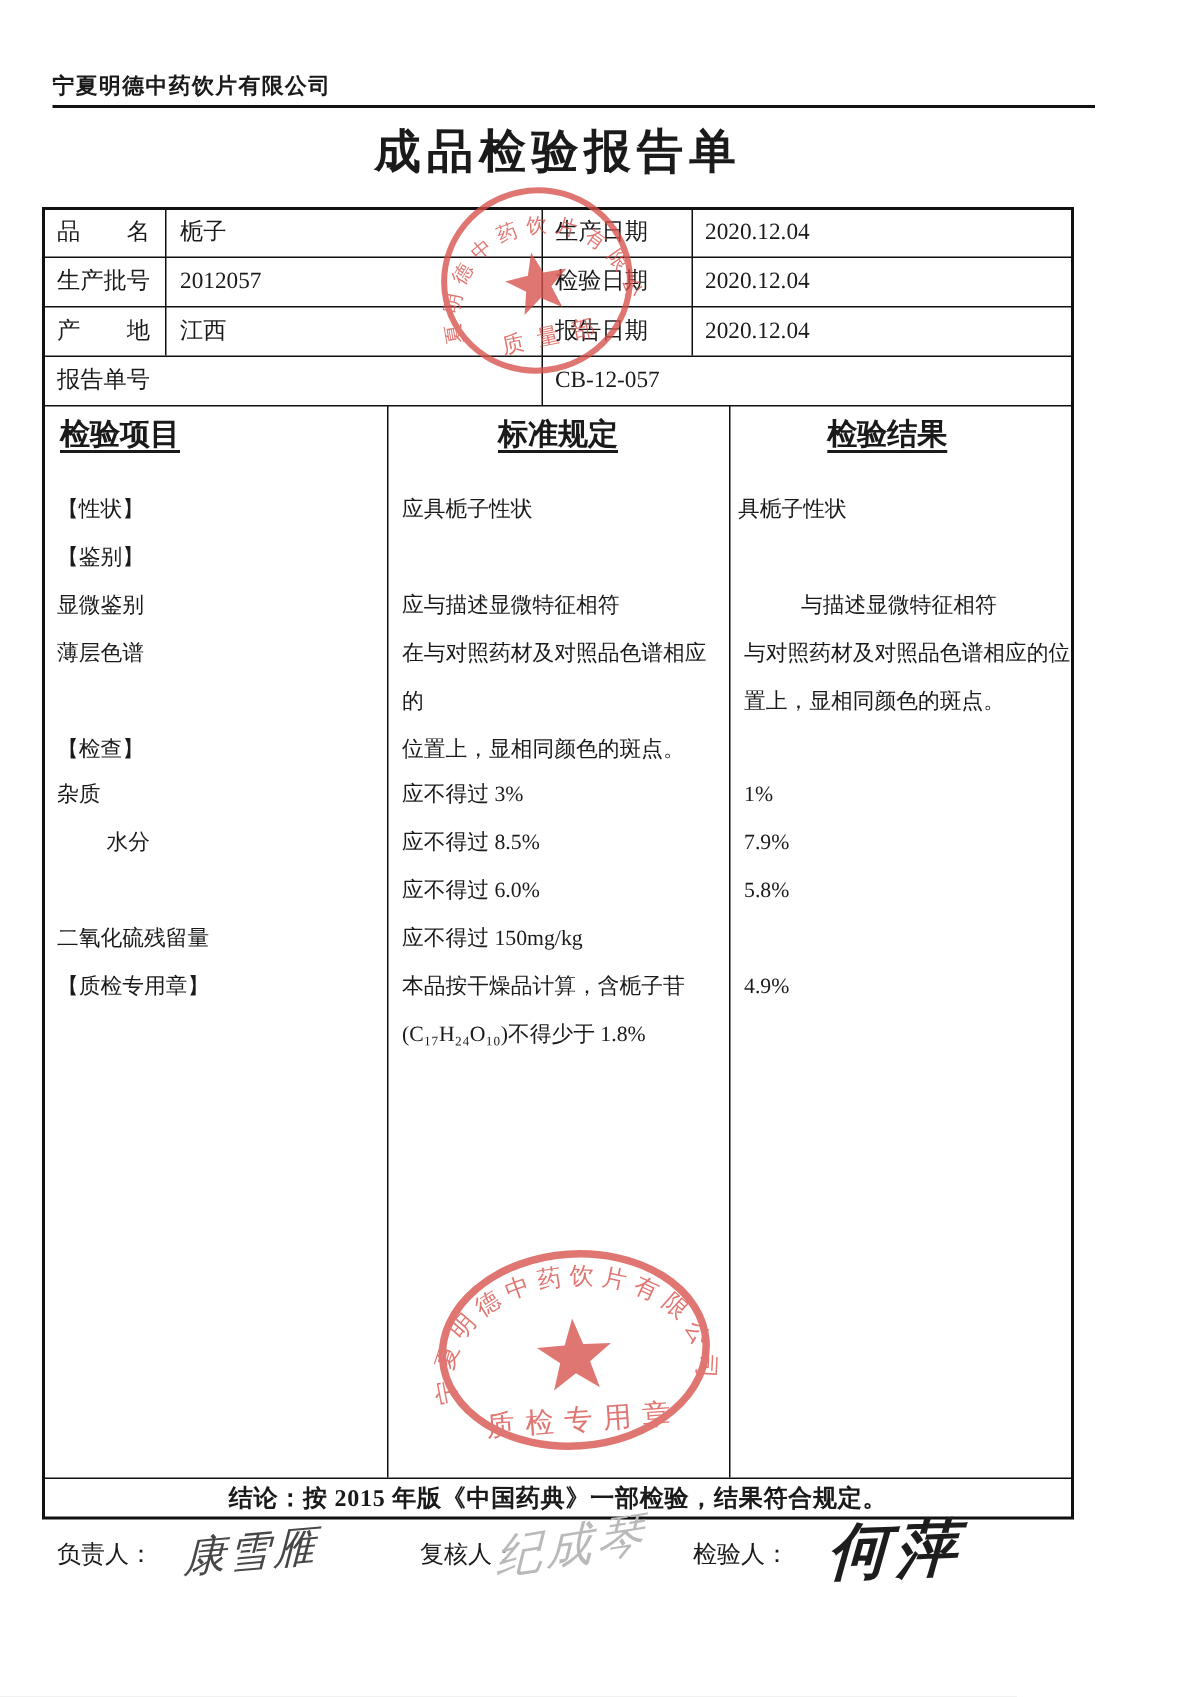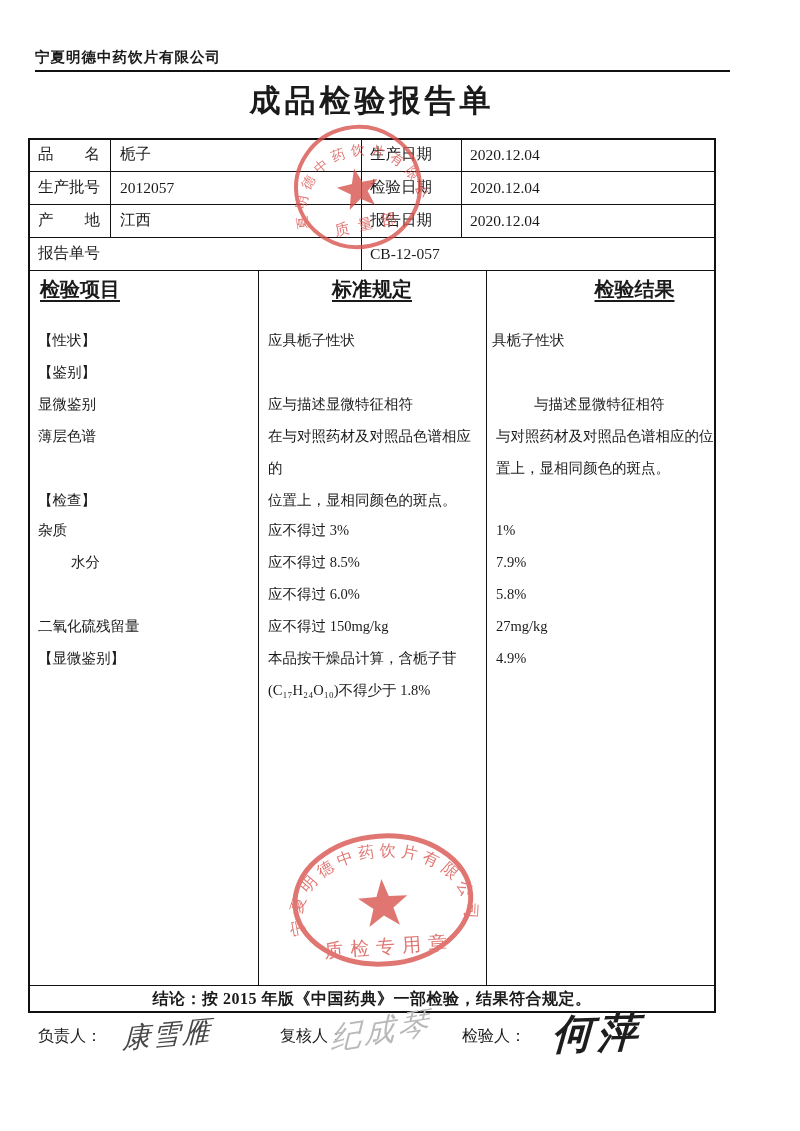--- a/index.html
+++ b/index.html
@@ -62,21 +62,21 @@
   <div class="cell" style="left:38px;top:204px;">产　　地</div>
   <div class="cell" style="left:120px;top:204px;">江西</div>
   <div class="cell" style="left:370px;top:204px;">报告日期</div>
   <div class="cell" style="left:470px;top:204px;">2020.12.04</div>
 
   <div class="cell" style="left:38px;top:237px;">报告单号</div>
   <div class="cell" style="left:370px;top:237px;">CB-12-057</div>
 
   <div class="colhead" style="left:40px;top:272px;">检验项目</div>
   <div class="colhead" style="left:258px;top:272px;width:228px;justify-content:center;">标准规定</div>
-  <div class="colhead" style="left:486px;top:272px;width:211px;justify-content:center;padding-left:43px;">检验结果</div>
+  <div class="colhead" style="left:486px;top:272px;width:211px;justify-content:center;">检验结果</div>
 
   <div class="rcell" style="left:38px;top:324px;width:210px;">【性状】</div>
   <div class="rcell" style="left:268px;top:324px;width:214px;">应具栀子性状</div>
   <div class="rcell" style="left:492px;top:324px;width:216px;">具栀子性状</div>
 
   <div class="rcell" style="left:38px;top:356px;width:210px;">【鉴别】</div>
 
   <div class="rcell" style="left:38px;top:388px;width:210px;">显微鉴别</div>
   <div class="rcell" style="left:268px;top:388px;width:214px;">应与描述显微特征相符</div>
   <div class="rcell" style="left:516px;top:388px;width:216px;margin-left:18px;">与描述显微特征相符</div>
@@ -95,23 +95,22 @@
 
   <div class="rcell" style="left:38px;top:546px;width:210px;margin-left:33px;">水分</div>
   <div class="rcell" style="left:268px;top:546px;width:214px;">应不得过 8.5%</div>
   <div class="rcell" style="left:496px;top:546px;width:216px;">7.9%</div>
 
   <div class="rcell" style="left:268px;top:578px;width:214px;">应不得过 6.0%</div>
   <div class="rcell" style="left:496px;top:578px;width:216px;">5.8%</div>
 
   <div class="rcell" style="left:38px;top:610px;width:210px;">二氧化硫残留量</div>
   <div class="rcell" style="left:268px;top:610px;width:214px;">应不得过 150mg/kg</div>
-  <div class="rcell" style="left:496px;top:610px;width:216px;">27mg/kg</div>
 
-  <div class="rcell" style="left:38px;top:642px;width:210px;">【显微鉴别】</div>
+  <div class="rcell" style="left:38px;top:642px;width:210px;">【质检专用章】</div>
   <div class="rcell" style="left:268px;top:642px;width:216px;">本品按干燥品计算，含栀子苷
 (C₁₇H₂₄O₁₀)不得少于 1.8%</div>
   <div class="rcell" style="left:496px;top:642px;width:216px;">4.9%</div>
 
   <div class="abs conclusion">结论：按 2015 年版《中国药典》一部检验，结果符合规定。</div>
 
   <div class="sig-label" style="left:38px;top:1026px;">负责人：</div>
   <div class="sig-label" style="left:280px;top:1026px;">复核人：</div>
   <div class="sig-label" style="left:462px;top:1026px;">检验人：</div>
   <div class="sig sig-resp">康雪雁</div>

